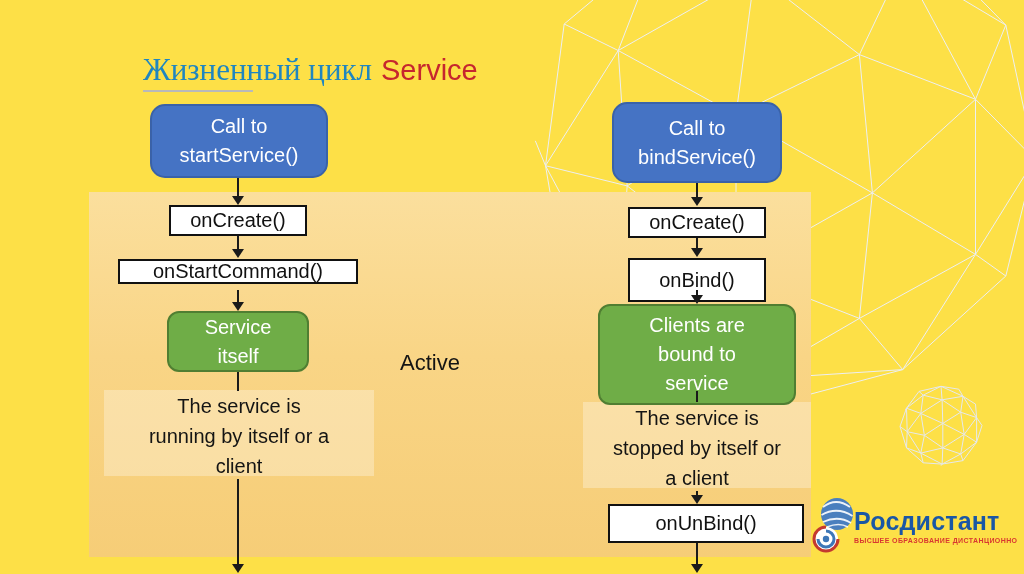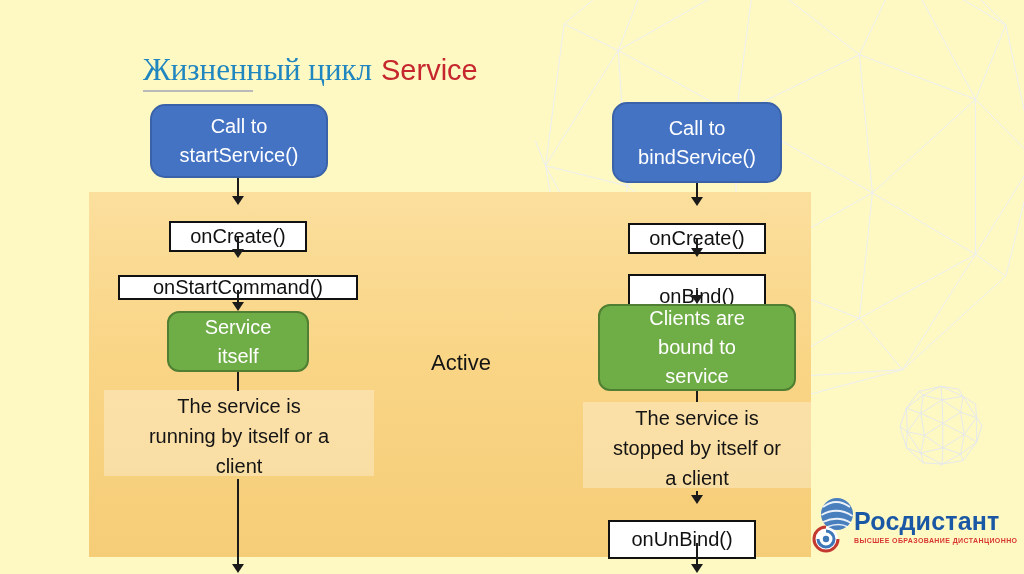--- a/index.html
+++ b/index.html
@@ -1,43 +1,43 @@
 <!DOCTYPE html>
 <html style="--blue-box: #4573C4; --blue-box-border: #3A62A8; --green-box: #6FAD47; --green-box-border: #507E32; --orange-bg: #F9D586; --title-blue: #1F86C0; --title-red: #C6262E; --line: #1A1A1A; --logo-blue: #1A57A5; --logo-red: #D93831; --sphere-line: #EDEFF2;"><head>
 <meta charset="utf-8">
 <style>
   html,body{margin:0;padding:0;background:#fff;}
-  .stage{position:relative;width:1024px;height:574px;overflow:hidden;background:#fef9c3;
+  .stage{position:relative;width:1024px;height:574px;overflow:hidden;background:#fde047;
          font-family:"Liberation Sans",sans-serif;color:#1a1a1a;}
   .bg-svg{position:absolute;left:0;top:0;pointer-events:none;}
 
   .slide-title{position:absolute;left:143px;top:52px;white-space:nowrap;}
   .slide-title .ru{font-family:"Liberation Serif",serif;font-size:31px;color:var(--title-blue);}
   .slide-title .en{font-family:"Liberation Sans",sans-serif;font-size:29px;color:var(--title-red);margin-left:9px;}
   .title-underline{position:absolute;left:143px;top:90px;width:110px;height:2px;background:#b9b9b9;}
 
   .active-region{position:absolute;left:89px;top:192px;width:722px;height:365px;
     background:linear-gradient(180deg,#fbdf9d 0%,var(--orange-bg) 45%,#f6cd77 100%);}
 
   .band{position:absolute;background:rgba(255,255,255,0.30);}
 
   .node{position:absolute;box-sizing:border-box;display:flex;flex-direction:column;
         justify-content:center;text-align:center;font-size:20px;line-height:29px;}
   .node.blue{background:var(--blue-box);border:2px solid var(--blue-box-border);border-radius:15px;color:#fff;}
-  .node.white{background:#fff;border:2px solid #111;color:#111;margin-top:16px;}
+  .node.white{background:#fff;border:2px solid #111;color:#111;}
   .node.green{background:var(--green-box);border:2px solid var(--green-box-border);border-radius:12px;color:#fff;}
 
   .flow-text{position:absolute;text-align:center;font-size:20px;line-height:30px;color:#141414;}
 
   .vline{position:absolute;width:2px;background:var(--line);}
   .vline.head::after{content:"";position:absolute;left:50%;bottom:-9px;transform:translateX(-50%);
     width:0;height:0;border-left:6px solid transparent;border-right:6px solid transparent;
     border-top:9px solid var(--line);}
 
-  .active-label{position:absolute;left:400px;top:347px;width:122px;text-align:center;
+  .active-label{position:absolute;left:400px;top:347px;width:122px;
     font-size:22px;line-height:31px;color:#141414;}
 
   .logo{position:absolute;left:812px;top:494px;display:flex;align-items:flex-start;}
   .logo-text{margin-left:0;padding-top:14px;}
   .logo-name{font-size:25px;font-weight:bold;color:var(--logo-blue);letter-spacing:0.2px;line-height:26px;}
   .logo-tagline{font-size:7px;font-weight:bold;color:var(--logo-red);letter-spacing:0.4px;margin-top:3px;white-space:nowrap;}
 </style>
 </head>
 <body>
 
@@ -100,35 +100,35 @@
   <div class="node white" style="left:628px;top:207px;width:138px;height:31px">
     <div>onCreate()</div>
   </div>
   <div class="vline head" style="left:696px;top:238px;height:10px"></div>
 
   <div class="node white" style="left:628px;top:258px;width:138px;height:44px">
     <div>onBind()</div>
   </div>
   <div class="vline head" style="left:696px;top:290px;height:5px"></div>
 
-  <div class="node green" style="left:598px;top:304px;width:198px;height:87px">
+  <div class="node green" style="left:598px;top:304px;width:198px;height:101px">
     <div>Clients are</div>
     <div>bound to</div>
     <div>service</div>
   </div>
   <div class="vline" style="left:696px;top:391px;height:11px"></div>
 
   <div class="flow-text" style="left:585px;top:403px;width:224px">
     <div>The service is</div>
     <div>stopped by itself or</div>
     <div>a client</div>
   </div>
   <div class="vline head" style="left:696px;top:491px;height:4px"></div>
 
-  <div class="node white" style="left:608px;top:504px;width:148px;height:39px">
+  <div class="node white" style="left:608px;top:504px;width:196px;height:39px">
     <div>onUnBind()</div>
   </div>
   <div class="vline head" style="left:696px;top:543px;height:21px"></div>
 
   <div class="logo">
     <svg width="42" height="64" viewBox="0 0 42 64">
       <circle cx="25" cy="20" r="16" fill="#4A7FBE"></circle>
       <path d="M11 13 Q24 3 38 13" stroke="#ffffff" stroke-width="1.8" fill="none" opacity="0.9"></path>
       <path d="M9.5 21 Q25 12 40.5 22" stroke="#ffffff" stroke-width="1.8" fill="none" opacity="0.9"></path>
       <path d="M11 28 Q26 21 39 29" stroke="#ffffff" stroke-width="1.8" fill="none" opacity="0.9"></path>

